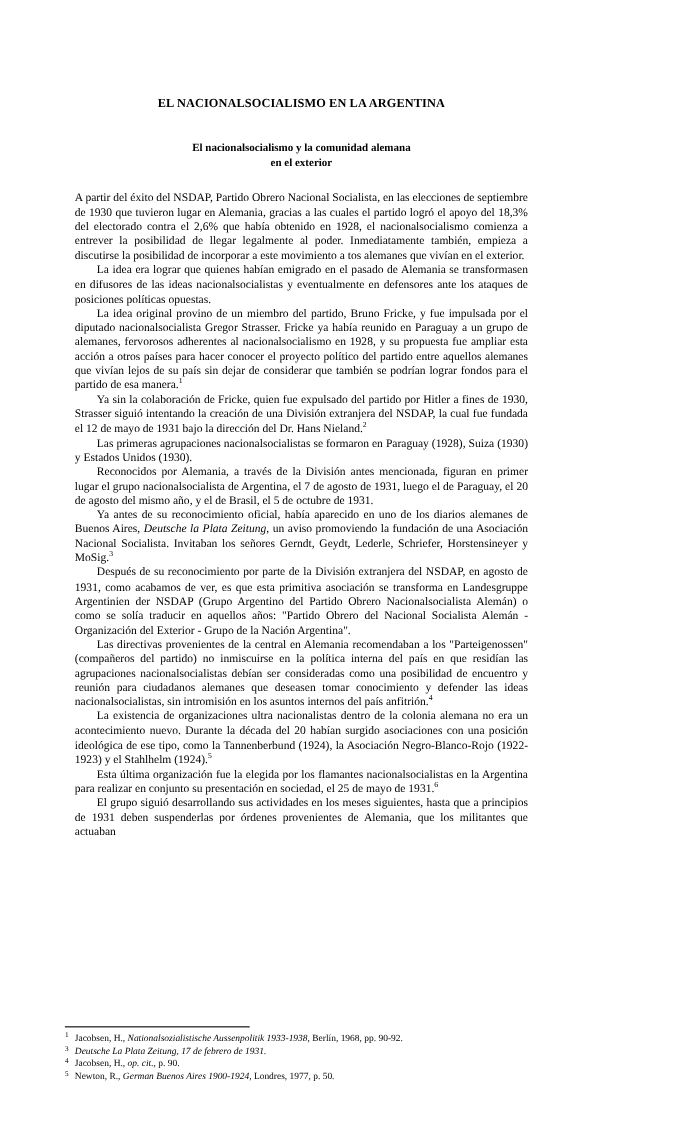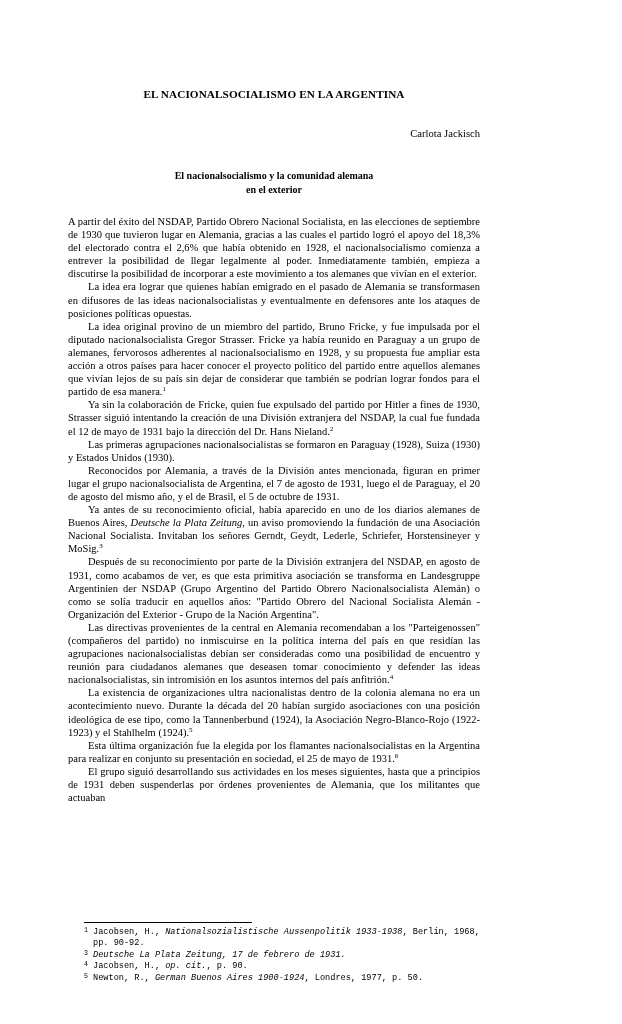--- a/index.html
+++ b/index.html
@@ -57,24 +57,23 @@
   em, .ital {
     font-style: italic;
   }
   sup {
     font-size: 7px;
     vertical-align: super;
     line-height: 0;
   }
   .footnotes {
     position: absolute;
-    left: 84px;
+    left: 59px;
     right: 68px;
     bottom: 40px;
-    font-family: Liberation Mono, monospace;
   }
   .fn-rule {
     width: 168px;
     height: 1px;
     background: #000;
     margin: 0 0 4px 0;
   }
   .footnotes ol {
     list-style: none;
     margin: 0;
@@ -94,21 +93,20 @@
     font-size: 6.6px;
   }
 </style>
 </head>
 <body>
 
 <div class="page">
 
   <h1 class="doc-title">EL NACIONALSOCIALISMO EN LA ARGENTINA</h1>
 
-  <div class="author">Carlota Jackisch</div>
 
   <div class="section-heading">
     <span class="line">El nacionalsocialismo y la comunidad alemana</span>
     <span class="line">en el exterior</span>
   </div>
 
   <div class="body-text">
     <p class="first">A partir del éxito del NSDAP, Partido Obrero Nacional Socialista, en las elecciones de septiembre de 1930 que tuvieron lugar en Alemania, gracias a las cuales el partido logró el apoyo del 18,3% del electorado contra el 2,6% que había obtenido en 1928, el nacionalsocialismo comienza a entrever la posibilidad de llegar legalmente al poder. Inmediatamente también, empieza a discutirse la posibilidad de incorporar a este movimiento a tos alemanes que vivían en el exterior.</p>
     <p>La idea era lograr que quienes habían emigrado en el pasado de Alemania se transformasen en difusores de las ideas nacionalsocialistas y eventualmente en defensores ante los ataques de posiciones políticas opuestas.</p>
     <p><span>La idea original provino de un miembro del partido, Bruno Fricke, y fue impulsada por el diputado nacionalsocialista Gregor Strasser. Fricke ya había reunido en Paraguay a un grupo de alemanes, fervorosos adherentes al nacionalsocialismo en 1928, y su propuesta fue ampliar esta acción a otros países para hacer conocer el proyecto político del partido entre aquellos alemanes que vivían lejos de su país sin dejar de considerar que también se podrían lograr fondos para el partido de esa manera.</span><sup>1</sup></p>

